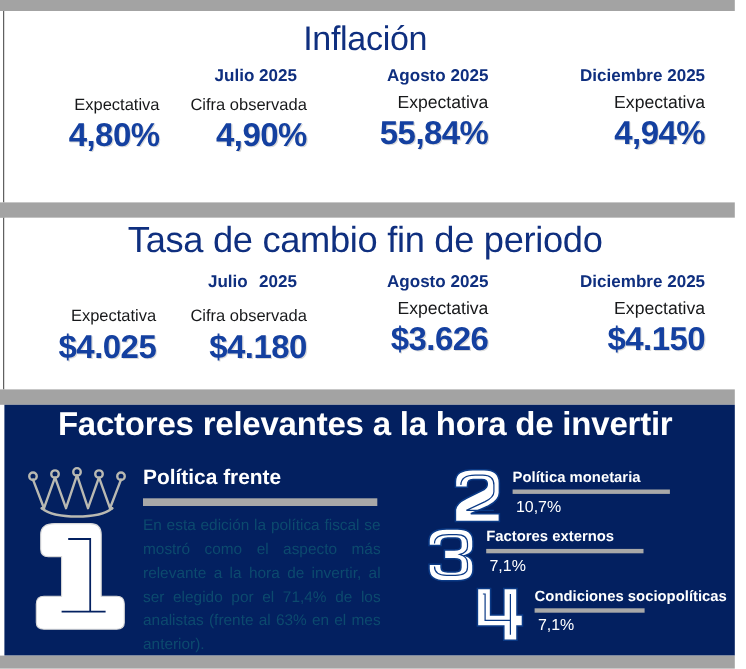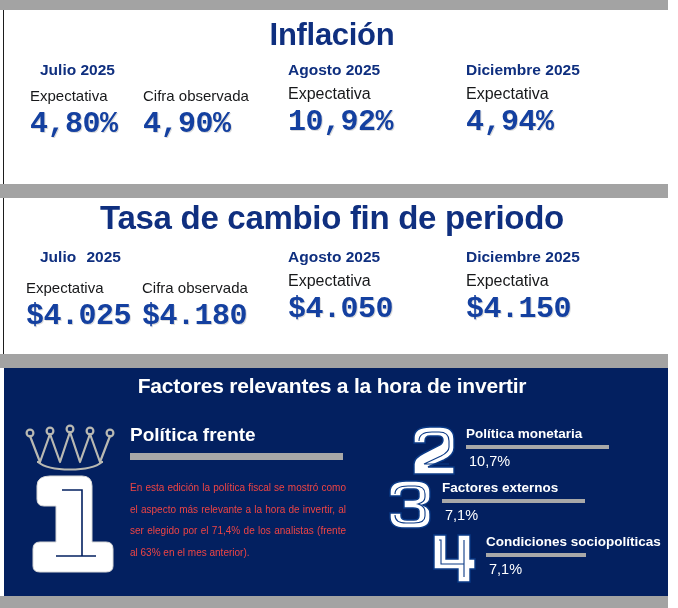--- a/index.html
+++ b/index.html
@@ -14,61 +14,60 @@
   
   .band-gray{position:absolute;left:0;width:668px;background:#a3a3a3;}
   .edge-line{position:absolute;left:3px;width:1px;background:#1d1d1d;}
 
   
   .panel{position:absolute;left:4px;width:664px;background:#ffffff;}
 
   
   .sec-title{
     position:absolute;left:0;width:664px;text-align:center;
-    color:#0f2f7f;font-weight:bold;letter-spacing:-0.3px;
+    color:#0f2f7f;font-weight:normal;letter-spacing:-0.3px;
   }
   .sec-title.t1{font-size:31px;line-height:34px;}
   .sec-title.t2{font-size:33px;line-height:34px;}
 
   
-  .col{position:absolute;text-align:left;}
+  .col{position:absolute;text-align:right;}
   .col .month{
     color:#0f2f7f;font-weight:bold;font-size:15.5px;line-height:18px;
     white-space:nowrap;
   }
   .col .month .yr{font-weight:bold;}
   .col .sublabel{
     color:#17181a;font-size:16px;line-height:20px;font-weight:normal;
     white-space:nowrap;
   }
   .col .value{
     color:#1440a0;font-weight:bold;font-size:30px;line-height:36px;
     white-space:nowrap;letter-spacing:-0.5px;
     text-shadow:1px 1px 0 rgba(150,150,150,.35);
-    font-family:Liberation Mono, monospace;
   }
   .col.narrow .sublabel{font-size:15px;}
 
   
   .navy{position:absolute;left:4px;width:664px;background:#032060;}
   .navy-title{
     position:absolute;left:0;width:664px;text-align:center;
-    color:#ffffff;font-weight:bold;font-size:21px;line-height:28px;
+    color:#ffffff;font-weight:bold;font-size:30px;line-height:28px;
     letter-spacing:-0.2px;
   }
   .rank1-art{position:absolute;}
   .fiscal-block{position:absolute;}
   .fiscal-head{
     color:#ffffff;font-weight:bold;font-size:19px;line-height:22px;
   }
   .fiscal-rule{
     margin-top:7px;width:213px;height:7px;background:#a8a8a8;
   }
   .fiscal-body{
-    margin-top:17px;width:216px;color:#ef4444;font-size:10px;line-height:21.5px;
+    margin-top:7px;width:216px;color:#0c4a6e;font-size:14px;line-height:21.5px;
     text-align:justify;
   }
 
   .rank-row{position:absolute;}
   .rank-num{position:absolute;left:0;top:0;}
   .rank-txt{position:absolute;left:58px;top:2px;width:225px;}
   .rank-label{
     color:#ffffff;font-weight:bold;font-size:13.5px;line-height:16px;
     white-space:nowrap;
   }
@@ -107,21 +106,21 @@
     <div class="sublabel">Cifra observada</div>
     <div class="value">4,90%</div>
   </div>
 
   <div class="col" style="left:288px;top:61px;width:156px;">
     <div class="month">
       <span>Agosto</span>
       <span class="yr">2025</span>
     </div>
     <div class="sublabel" style="margin-top:5px;">Expectativa</div>
-    <div class="value">10,92%</div>
+    <div class="value">55,84%</div>
   </div>
 
   <div class="col" style="left:466px;top:61px;width:175px;">
     <div class="month">
       <span>Diciembre</span>
       <span class="yr">2025</span>
     </div>
     <div class="sublabel" style="margin-top:5px;">Expectativa</div>
     <div class="value">4,94%</div>
   </div>
@@ -150,21 +149,21 @@
     <div class="sublabel">Cifra observada</div>
     <div class="value">$4.180</div>
   </div>
 
   <div class="col" style="left:288px;top:248px;width:156px;">
     <div class="month">
       <span>Agosto</span>
       <span class="yr">2025</span>
     </div>
     <div class="sublabel" style="margin-top:5px;">Expectativa</div>
-    <div class="value">$4.050</div>
+    <div class="value">$3.626</div>
   </div>
 
   <div class="col" style="left:466px;top:248px;width:175px;">
     <div class="month">
       <span>Diciembre</span>
       <span class="yr">2025</span>
     </div>
     <div class="sublabel" style="margin-top:5px;">Expectativa</div>
     <div class="value">$4.150</div>
   </div>

